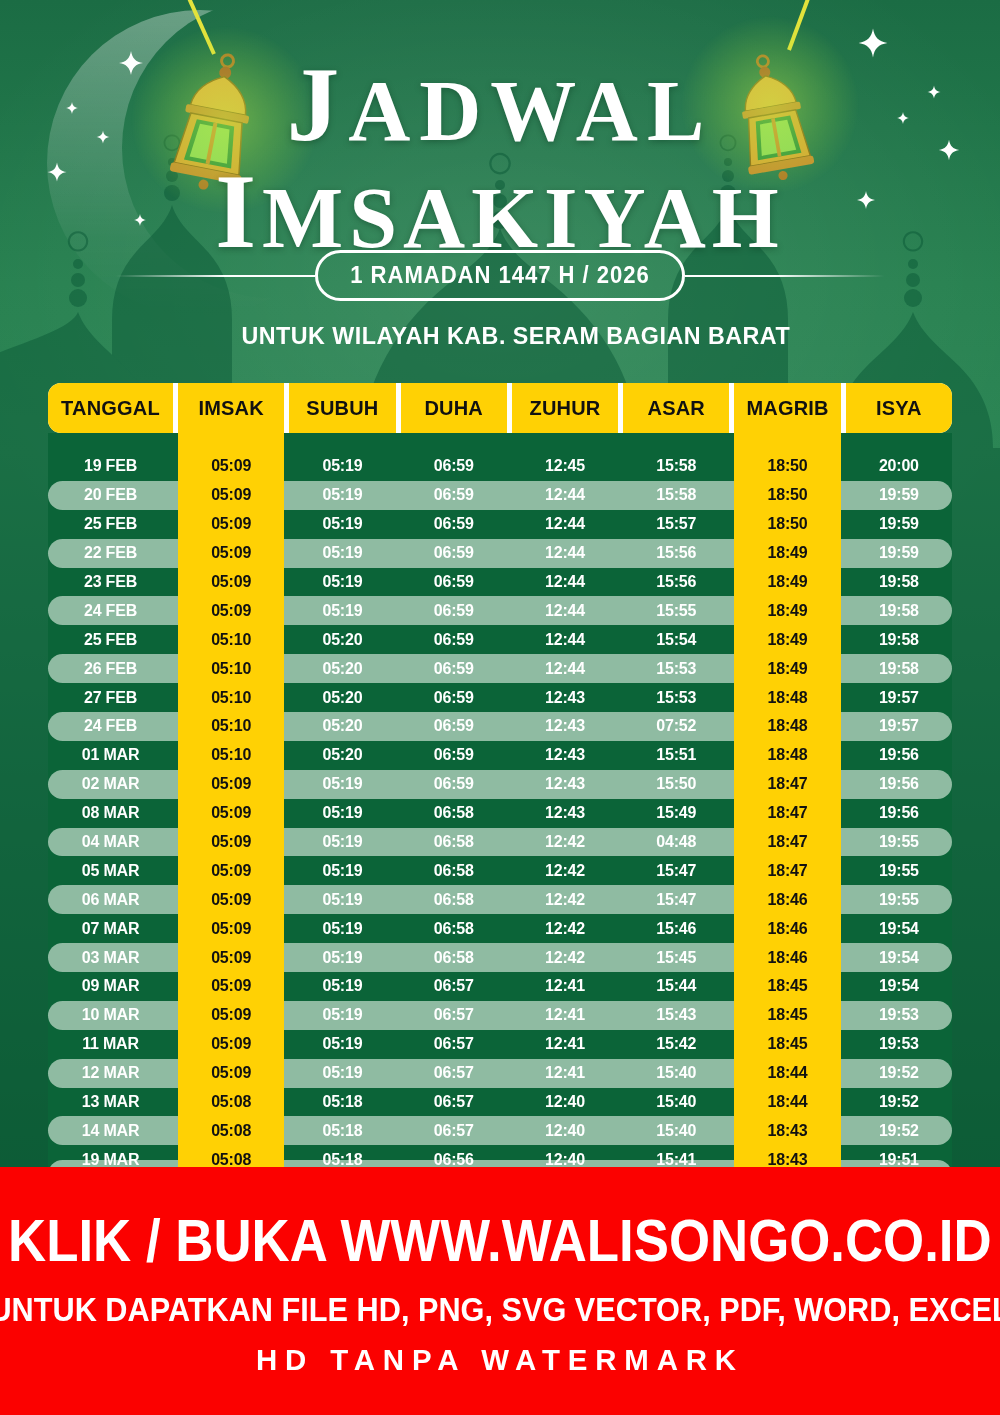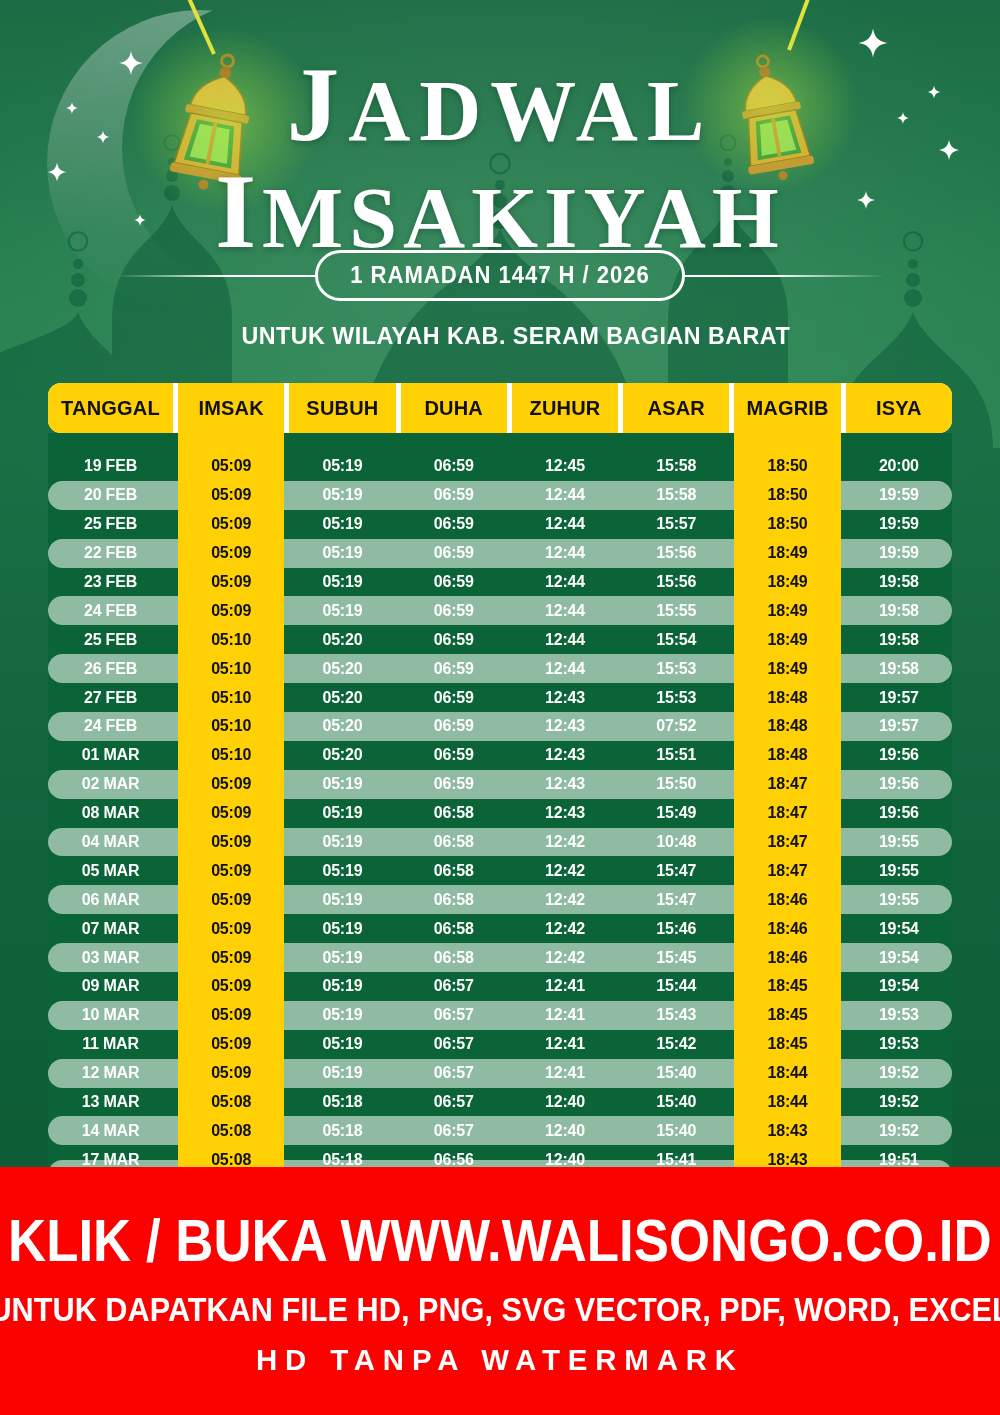--- a/index.html
+++ b/index.html
@@ -327,21 +327,21 @@
           <div class="cell">15:49</div>
           <div class="cell on-yellow">18:47</div>
           <div class="cell">19:56</div>
         </div>
         <div class="trow light">
           <div class="cell">04 MAR</div>
           <div class="cell on-yellow">05:09</div>
           <div class="cell">05:19</div>
           <div class="cell">06:58</div>
           <div class="cell">12:42</div>
-          <div class="cell">10:48</div>
+          <div class="cell">04:48</div>
           <div class="cell on-yellow">18:47</div>
           <div class="cell">19:55</div>
         </div>
         <div class="trow dark">
           <div class="cell">05 MAR</div>
           <div class="cell on-yellow">05:09</div>
           <div class="cell">05:19</div>
           <div class="cell">06:58</div>
           <div class="cell">12:42</div>
           <div class="cell">15:47</div>
@@ -432,21 +432,21 @@
           <div class="cell">14 MAR</div>
           <div class="cell on-yellow">05:08</div>
           <div class="cell">05:18</div>
           <div class="cell">06:57</div>
           <div class="cell">12:40</div>
           <div class="cell">15:40</div>
           <div class="cell on-yellow">18:43</div>
           <div class="cell">19:52</div>
         </div>
         <div class="trow dark">
-          <div class="cell">17 MAR</div>
+          <div class="cell">19 MAR</div>
           <div class="cell on-yellow">05:08</div>
           <div class="cell">05:18</div>
           <div class="cell">06:56</div>
           <div class="cell">12:40</div>
           <div class="cell">15:41</div>
           <div class="cell on-yellow">18:43</div>
           <div class="cell">19:51</div>
         </div>
       </div>
     <div class="partial-pill"></div>

